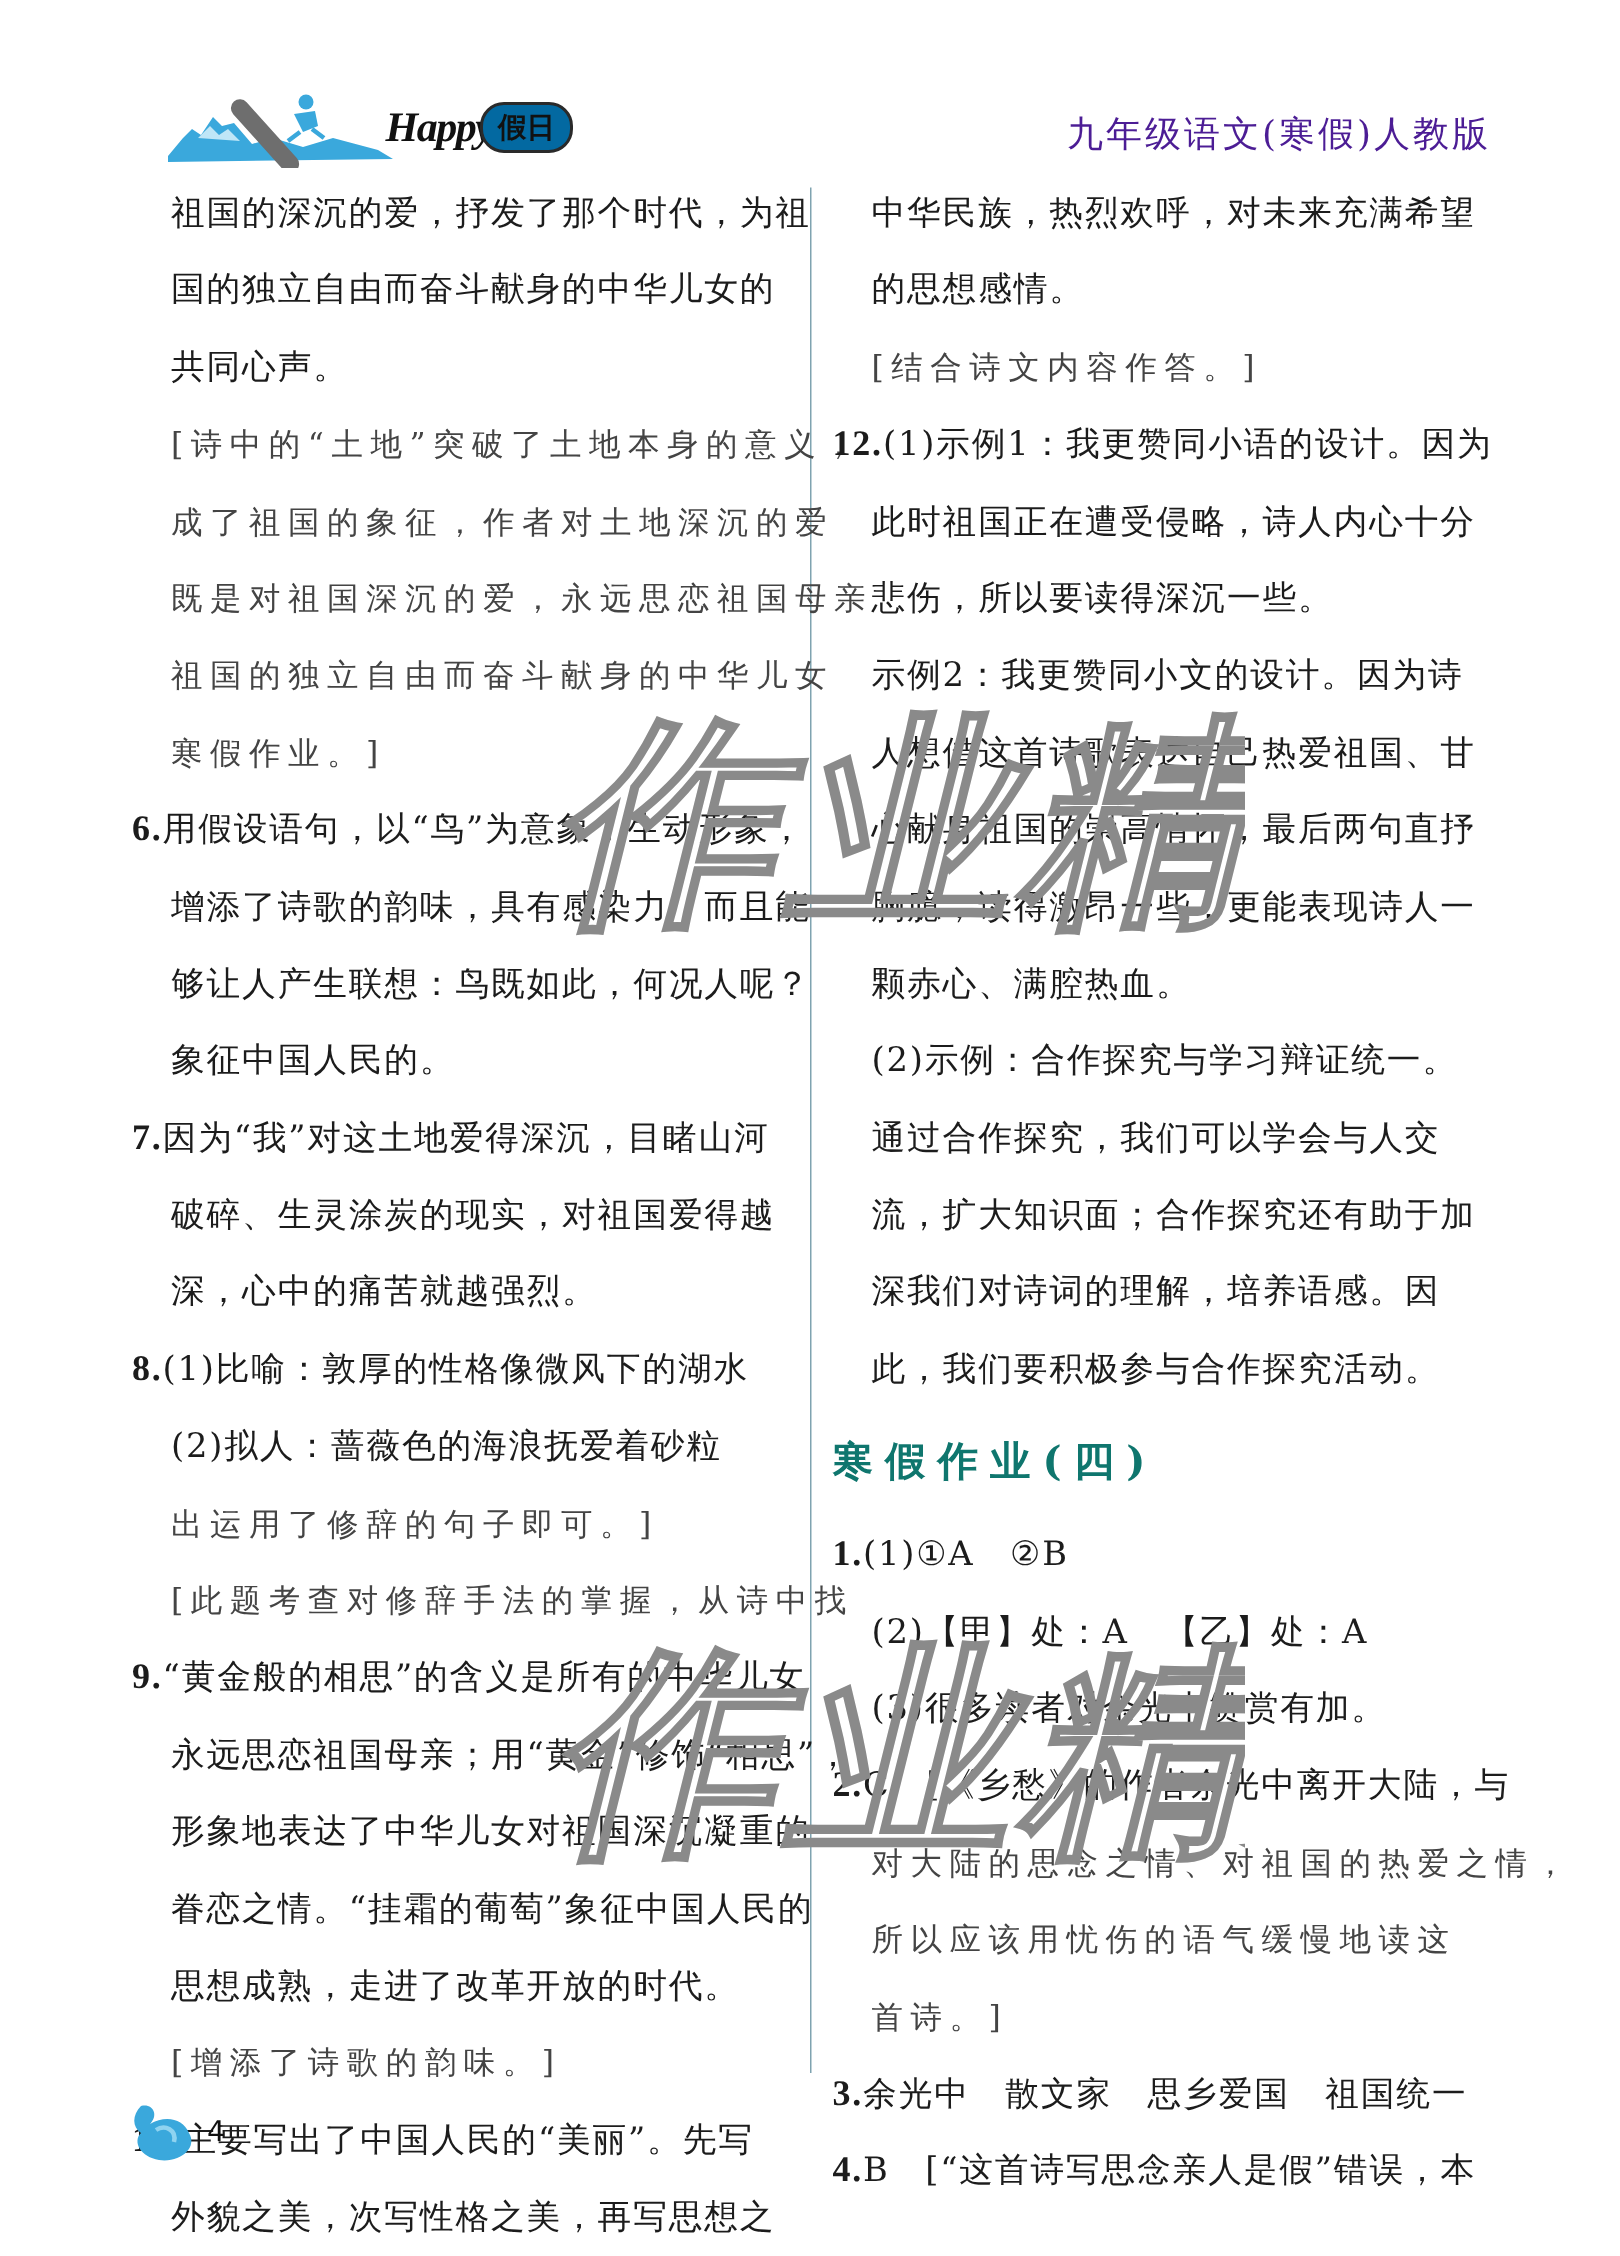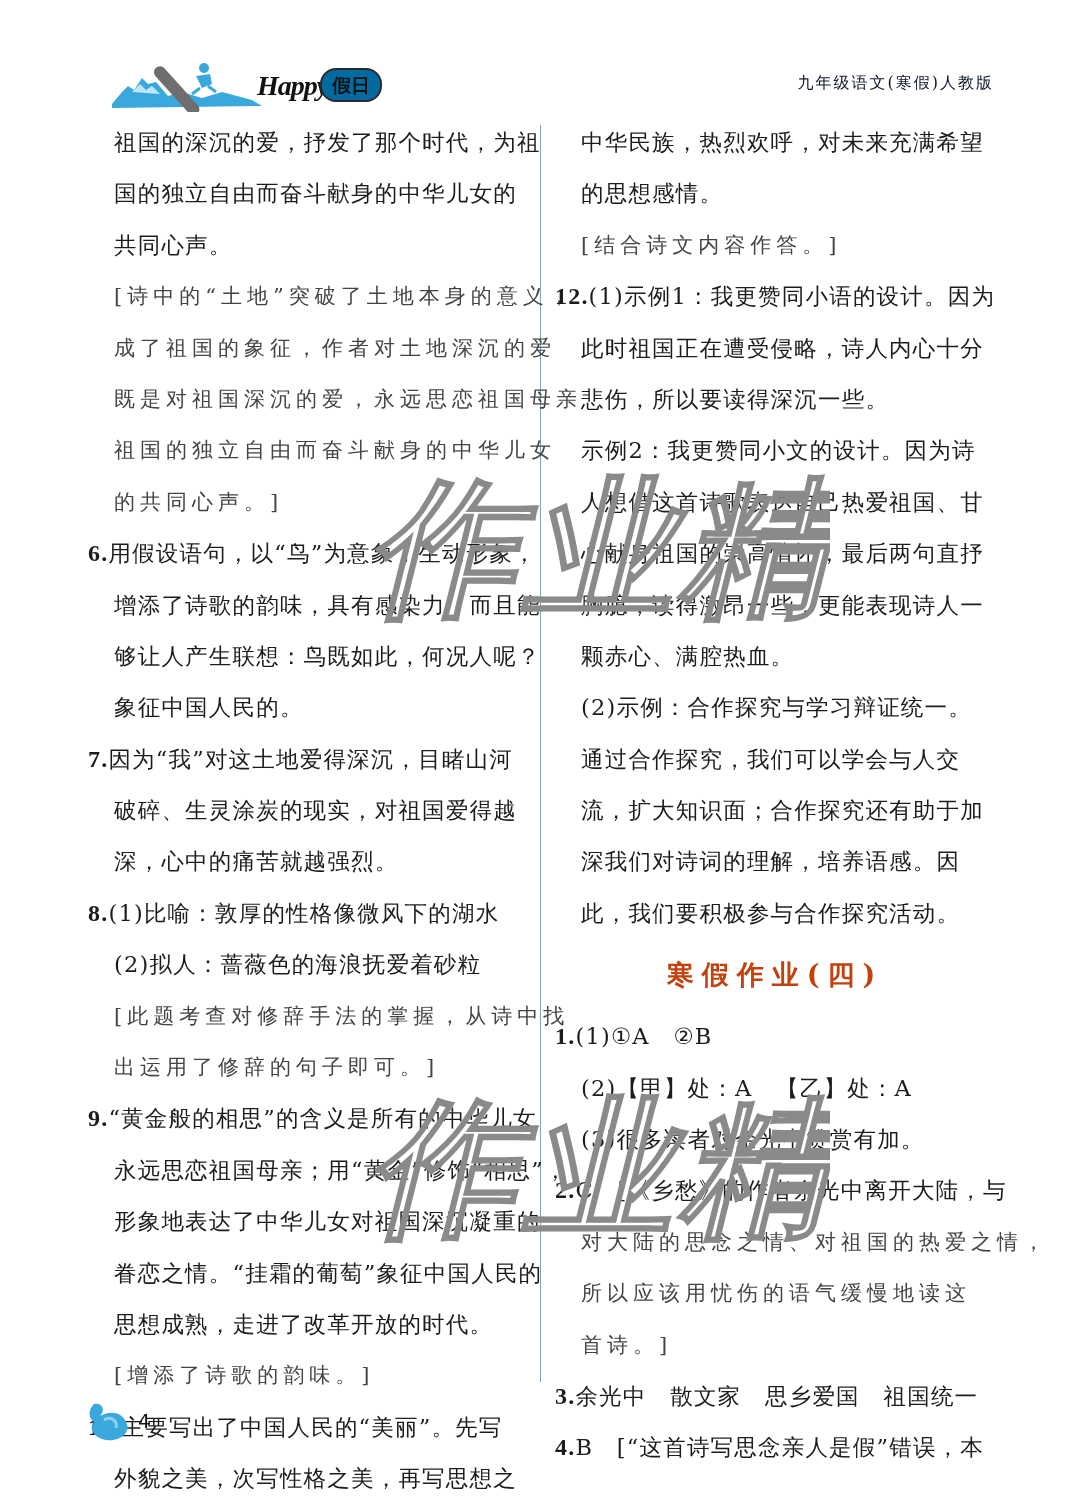--- a/index.html
+++ b/index.html
@@ -16,39 +16,39 @@
     font-size: 28px; color: #111; letter-spacing: -1px;
   }
   .logo-badge {
     position: absolute; left: 208px; top: 6px; width: 58px; height: 30px;
     border: 2px solid #2a2a2a; border-radius: 16px; background: #0369a1;
     font-family: "DejaVu Sans", sans-serif; font-weight: bold; font-size: 19px;
     line-height: 30px; text-align: center; color: #111;
   }
   .header-title {
     position: absolute; right: 86px; top: 73px;
-    font-size: 16px; letter-spacing: 2px; color: #0f172a;
+    font-size: 24px; letter-spacing: 2px; color: #4c1d95;
   }
   .divider {
     position: absolute; left: 540px; top: 125px; width: 1px; height: 1257px;
     background: #7fa3b0;
   }
   .col { position: absolute; top: 117px; }
   .col-left { left: 88px; width: 440px; }
   .col-right { left: 555px; width: 440px; }
   .line {
     height: 51.4px; line-height: 51.4px; font-size: 22.5px; white-space: nowrap;
     letter-spacing: 1.2px; color: #1c1c1c;
   }
   .line.ind { padding-left: 26px; }
   .line.note { color: #444; letter-spacing: 5px; font-size: 21px; }
   .num { font-weight: bold; font-family: "Liberation Serif", serif; font-size: 24px; }
   .section-title {
-    height: 72px; line-height: 72px; text-align: center;
-    font-size: 27px; font-weight: bold; letter-spacing: 8px; color: #c2410c;
+    height: 72px; line-height: 72px; 
+    font-size: 27px; font-weight: bold; letter-spacing: 8px; color: #0f766e;
   }
   .footer { position: absolute; left: 86px; top: 1400px; width: 120px; height: 60px; }
   .page-num {
     position: absolute; left: 52px; top: 10px;
     font-family: "DejaVu Sans", sans-serif; font-size: 19px; color: #111;
   }
   .watermark { position: absolute; pointer-events: none; }
   .watermark text {
     font-family: "DejaVu Sans", sans-serif; font-weight: bold;
     fill: none; stroke: #8a8a8a; stroke-width: 1.6; letter-spacing: 6px;
@@ -76,32 +76,32 @@
 <div class="divider"></div>
 
 <div class="col col-left" id="col-left">
     <div class="line ind"><span>祖国的深沉的爱，抒发了那个时代，为祖</span></div>
     <div class="line ind"><span>国的独立自由而奋斗献身的中华儿女的</span></div>
     <div class="line ind"><span>共同心声。</span></div>
     <div class="line ind note"><span>[诗中的“土地”突破了土地本身的意义，</span></div>
     <div class="line ind note"><span>成了祖国的象征，作者对土地深沉的爱</span></div>
     <div class="line ind note"><span>既是对祖国深沉的爱，永远思恋祖国母亲</span></div>
     <div class="line ind note"><span>祖国的独立自由而奋斗献身的中华儿女</span></div>
-    <div class="line ind note"><span>的共同心声。]</span></div>
+    <div class="line ind note"><span>寒假作业。]</span></div>
     <div class="line"><span class="num">6.</span><span>用假设语句，以“鸟”为意象，生动形象，</span></div>
     <div class="line ind"><span>增添了诗歌的韵味，具有感染力，而且能</span></div>
     <div class="line ind"><span>够让人产生联想：鸟既如此，何况人呢？</span></div>
     <div class="line ind"><span>象征中国人民的。</span></div>
     <div class="line"><span class="num">7.</span><span>因为“我”对这土地爱得深沉，目睹山河</span></div>
     <div class="line ind"><span>破碎、生灵涂炭的现实，对祖国爱得越</span></div>
     <div class="line ind"><span>深，心中的痛苦就越强烈。</span></div>
     <div class="line"><span class="num">8.</span><span>(1)比喻：敦厚的性格像微风下的湖水</span></div>
     <div class="line ind"><span>(2)拟人：蔷薇色的海浪抚爱着砂粒</span></div>
+    <div class="line ind note"><span>出运用了修辞的句子即可。]</span></div>
     <div class="line ind note"><span>[此题考查对修辞手法的掌握，从诗中找</span></div>
-    <div class="line ind note"><span>出运用了修辞的句子即可。]</span></div>
     <div class="line"><span class="num">9.</span><span>“黄金般的相思”的含义是所有的中华儿女</span></div>
     <div class="line ind"><span>永远思恋祖国母亲；用“黄金”修饰“相思”，</span></div>
     <div class="line ind"><span>形象地表达了中华儿女对祖国深沉凝重的</span></div>
     <div class="line ind"><span>眷恋之情。“挂霜的葡萄”象征中国人民的</span></div>
     <div class="line ind"><span>思想成熟，走进了改革开放的时代。</span></div>
     <div class="line ind note"><span>[增添了诗歌的韵味。]</span></div>
     <div class="line"><span class="num">10.</span><span>主要写出了中国人民的“美丽”。先写</span></div>
     <div class="line ind"><span>外貌之美，次写性格之美，再写思想之</span></div>
   </div>
 

